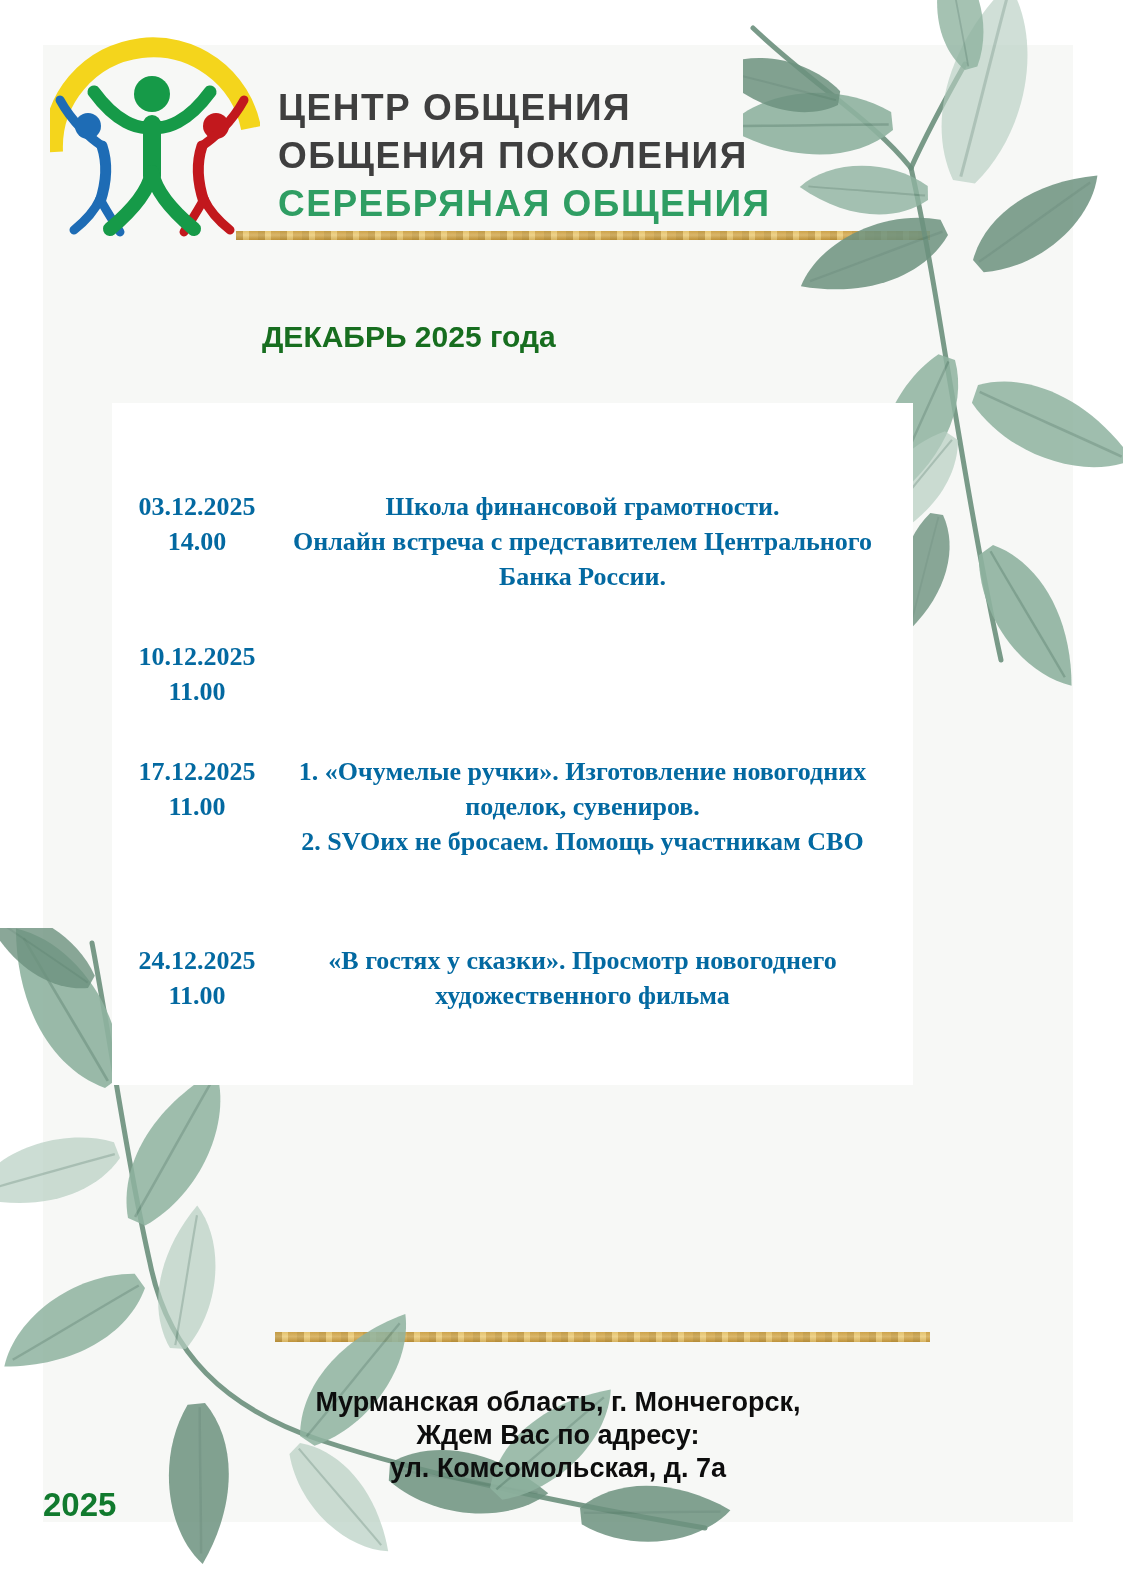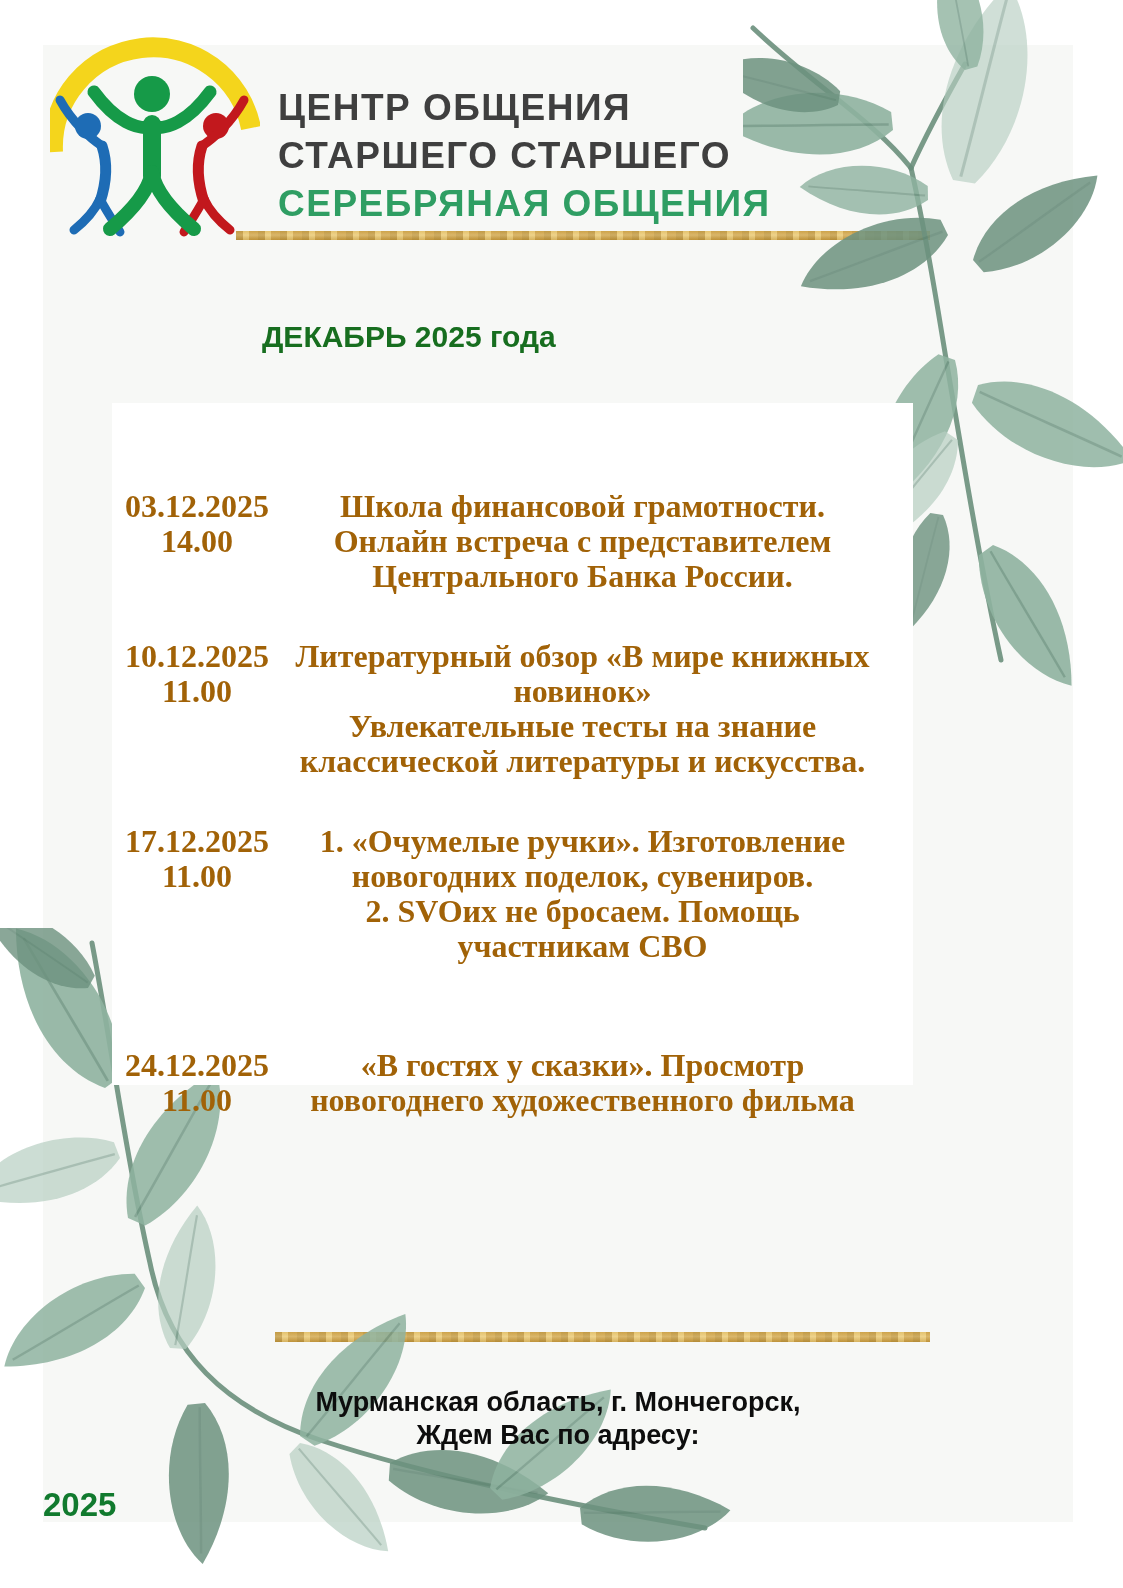--- a/index.html
+++ b/index.html
@@ -39,22 +39,22 @@
     box-sizing:border-box;
     padding:86px 0 0 0;
   }
 
   .event-row{
     display:grid;
     grid-template-columns:170px 1fr;
     margin-bottom:45px;
     font-family:"Liberation Serif",serif;
     font-weight:bold;
-    color:#a16207;
-    font-size:32px;
+    color:#0369a1;
+    font-size:26px;
     line-height:35px;
   }
   .event-row:nth-child(3){margin-bottom:84px;}
   .event-when{text-align:center;}
   .event-desc{
     text-align:center;
     padding-right:30px;
     white-space:pre-line;
   }
 
@@ -162,21 +162,21 @@
     <path d="M102,93 C88,96 66,88 44,58" stroke-width="13"></path>
     <path d="M102,93 C116,96 138,88 160,58" stroke-width="13"></path>
     <path d="M102,90 C102,110 102,125 102,142" stroke-width="18"></path>
     <path d="M102,138 C98,160 78,180 60,195" stroke-width="14"></path>
     <path d="M102,138 C106,160 126,180 144,195" stroke-width="14"></path>
   </g>
 </svg>
 
 <div class="abs org-title">
   <div>ЦЕНТР ОБЩЕНИЯ</div>
-  <div>СТАРШЕГО СТАРШЕГО</div>
+  <div>ОБЩЕНИЯ ПОКОЛЕНИЯ</div>
   <div class="green">СЕРЕБРЯНАЯ ОБЩЕНИЯ</div>
 </div>
 
 <div class="abs month-heading">ДЕКАБРЬ 2025 года</div>
 
 <div class="abs white-box">
 
   <div class="event-row">
     <div class="event-when">
       <div>03.12.2025</div>
@@ -184,22 +184,20 @@
     </div>
     <div class="event-desc">Школа финансовой грамотности.
 Онлайн встреча с представителем Центрального Банка России.</div>
   </div>
 
   <div class="event-row">
     <div class="event-when">
       <div>10.12.2025</div>
       <div>11.00</div>
     </div>
-    <div class="event-desc">Литературный обзор «В мире книжных новинок»
-Увлекательные тесты на знание классической литературы и искусства.</div>
   </div>
 
   <div class="event-row">
     <div class="event-when">
       <div>17.12.2025</div>
       <div>11.00</div>
     </div>
     <div class="event-desc">1. «Очумелые ручки». Изготовление новогодних поделок, сувениров.
 2. SVOих не бросаем. Помощь участникам СВО</div>
   </div>
@@ -210,15 +208,16 @@
       <div>11.00</div>
     </div>
     <div class="event-desc">«В гостях у сказки». Просмотр новогоднего художественного фильма</div>
   </div>
 
 </div>
 
 <div class="abs footer-address">
   <div>Мурманская область, г. Мончегорск,</div>
   <div>Ждем Вас по адресу:</div>
+  <div>ул. Комсомольская, д. 7а</div>
 </div>
 
 <div class="abs footer-year">2025</div>
 
 </body></html>

